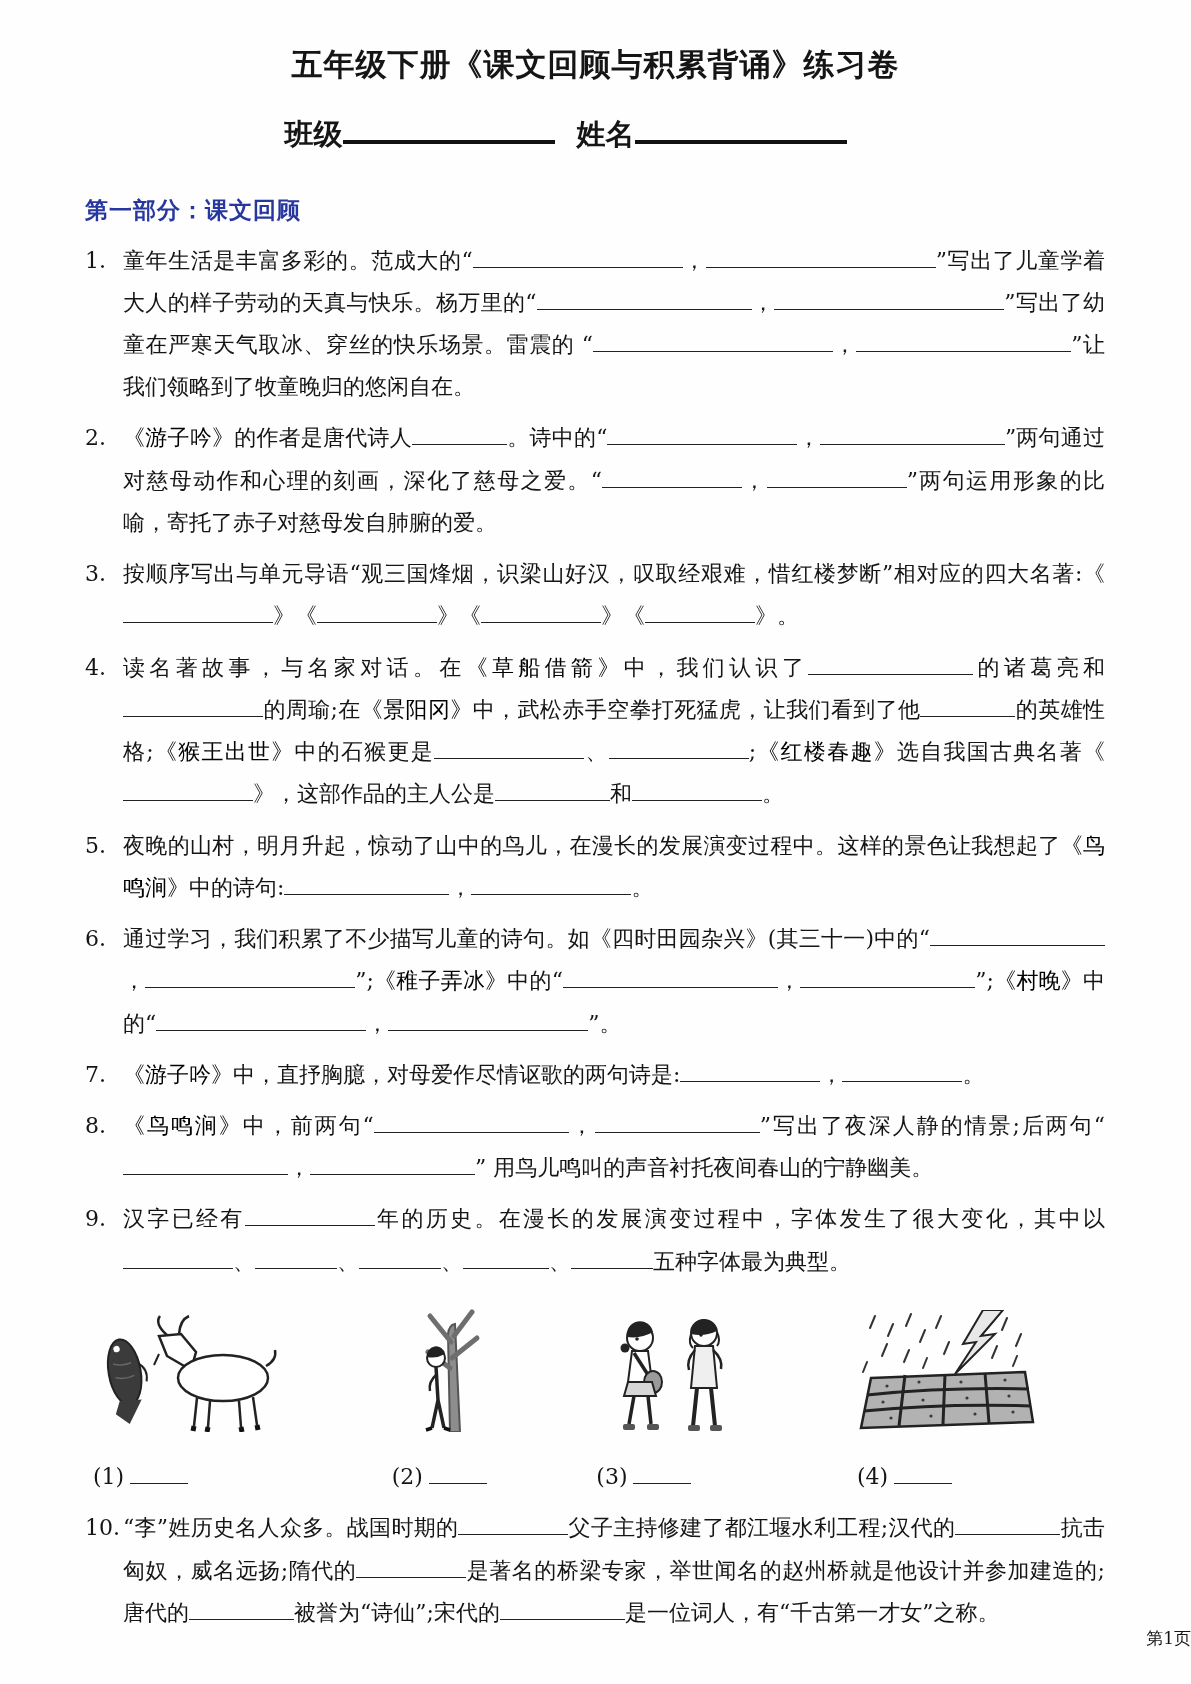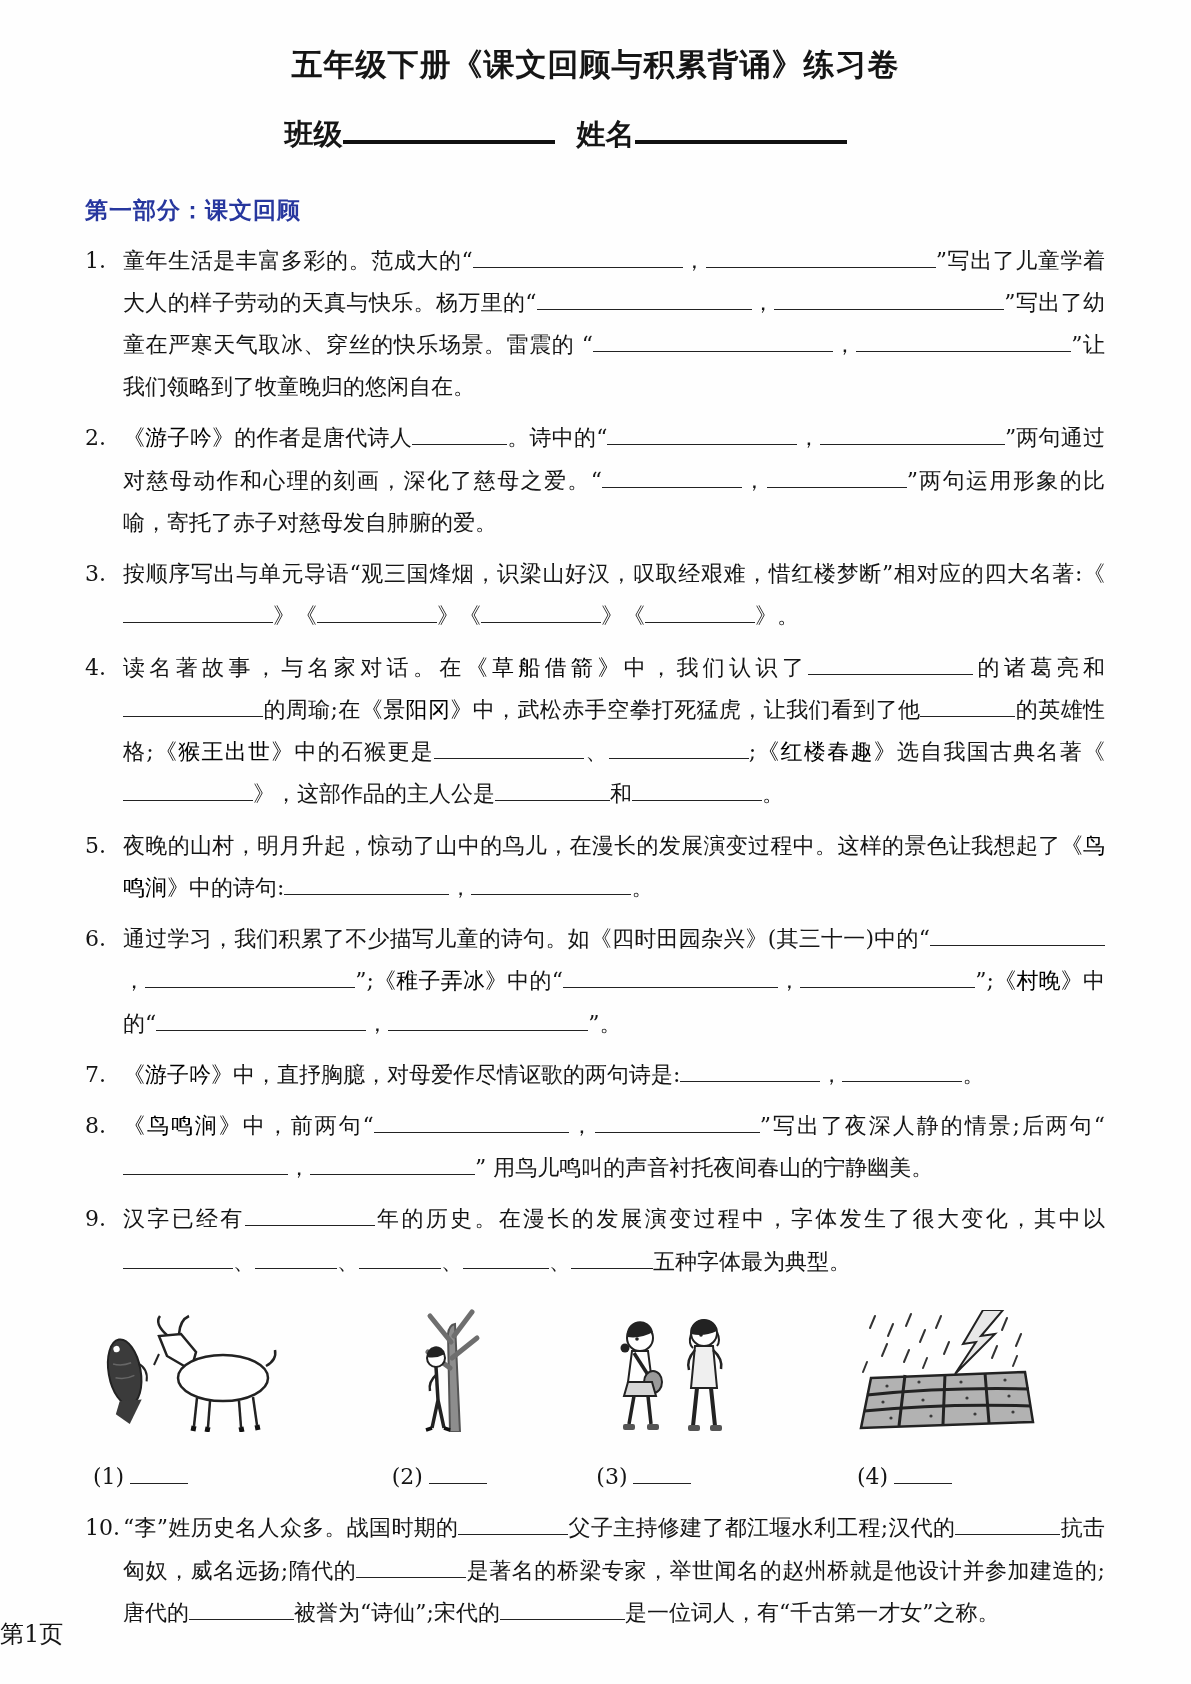--- a/index.html
+++ b/index.html
@@ -76,22 +76,22 @@
   .pic-label{
     margin-top:10px;
     font-size:22px;
     text-align:left;
   }
   .pic-label .blank{width:58px;margin-left:6px;}
   .footer{
     position:absolute;
     bottom:34px;
     left:0;right:0;
-    text-align:left;
-    font-size:24px;
+    text-align:right;
+    font-size:17px;
   }
 </style>
 </head>
 <body>
 
 <div class="page">
 
   <div class="doc-title">五年级下册《课文回顾与积累背诵》练习卷</div>
 
   <div class="id-line">

